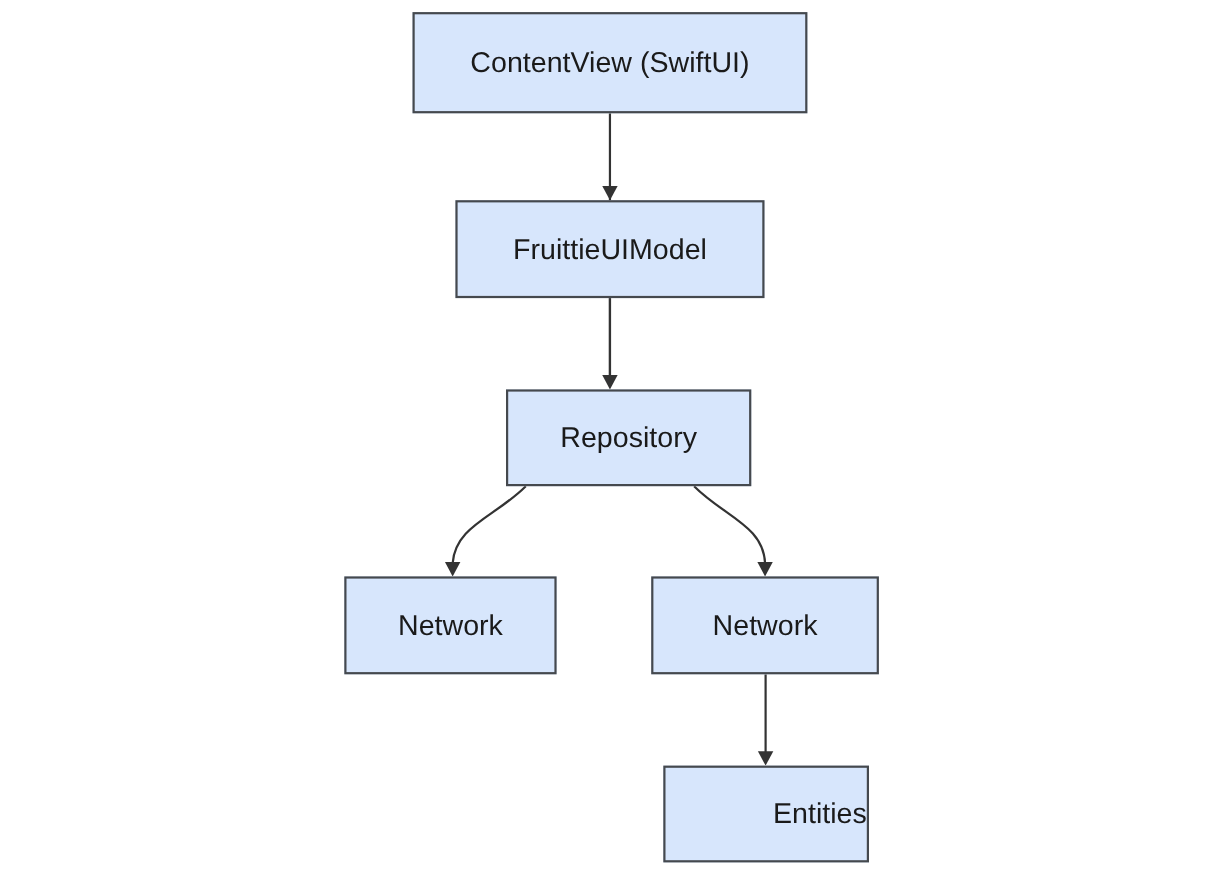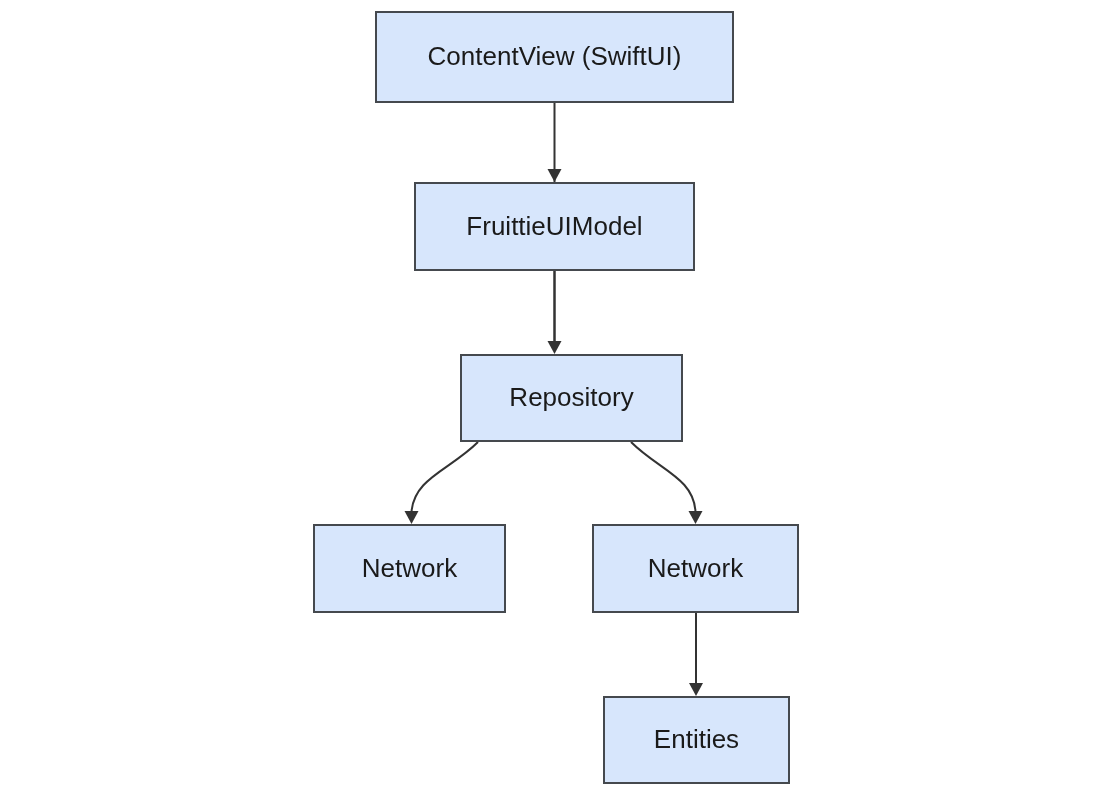--- a/index.html
+++ b/index.html
@@ -45,21 +45,21 @@
     color: var(--text, #1a1a1a);
     font-size: 26px;
     line-height: 1.2;
     white-space: nowrap;
   }
   #node-contentview   { left: 375px; top: 11px;  width: 359px; height: 92px; }
   #node-fruittieuimodel { left: 414px; top: 182px; width: 281px; height: 89px; align-items: center; }
   #node-repository    { left: 443px; top: 354px; width: 223px; height: 88px; margin-left: 17px; }
   #node-network       { left: 313px; top: 524px; width: 193px; height: 89px; }
   #node-coredata      { left: 592px; top: 524px; width: 207px; height: 89px; }
-  #node-entities      { left: 603px; top: 696px; width: 187px; height: 88px; }
+  #node-entities      { left: 603px; top: 696px; width: 187px; height: 88px; justify-content: flex-end; }
 </style>
 </head>
 <body>
 
 <div class="canvas">
 
   <svg class="edges" viewBox="0 0 1116 798" xmlns="http://www.w3.org/2000/svg">
 
     <path class="edge" d="M554.5 103 V342 M554.5 103 V170"></path>
     <polygon class="arrowhead" points="547.5,169 561.5,169 554.5,182"></polygon>

